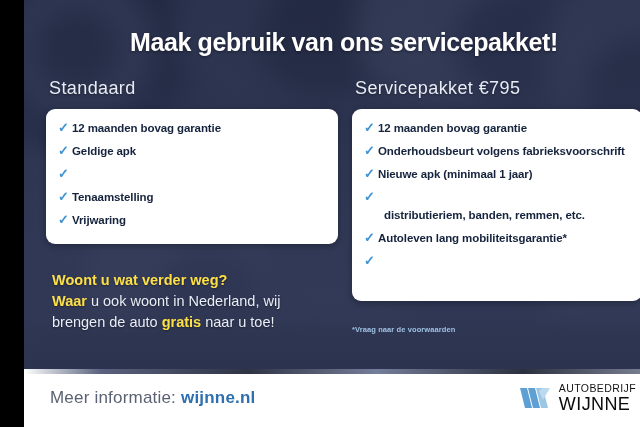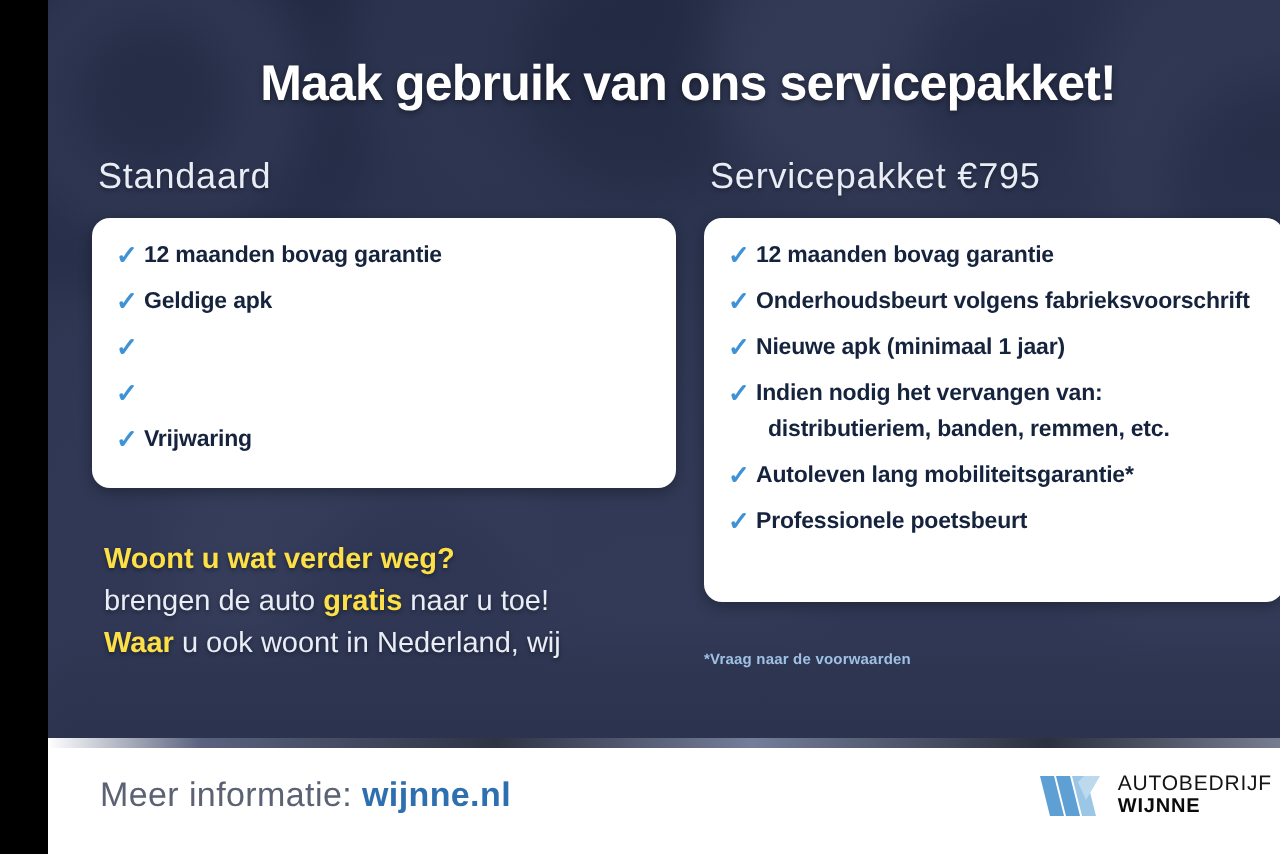--- a/index.html
+++ b/index.html
@@ -199,22 +199,22 @@
     line-height: 1;
   }
   .logo-top {
     color: #141414;
     font-size: 10.5px;
     font-weight: 300;
     letter-spacing: 0.4px;
   }
   .logo-bottom {
     color: #0b0b0b;
-    font-size: 10px;
-    font-weight: bold;
+    font-size: 18px;
+    font-weight: normal;
     letter-spacing: 0.4px;
     margin-top: 1px;
   }
 </style>
 </head>
 <body>
 
 <div id="root">
 
   <div class="bg-photo">
@@ -248,20 +248,21 @@
       </div>
       <div class="feature">
         <span class="check">✓</span>
         <span class="feature-text">Geldige apk</span>
       </div>
       <div class="feature">
         <span class="check">✓</span>
       </div>
       <div class="feature">
         <span class="check">✓</span>
+        <span class="feature-text">Tenaamstelling</span>
       </div>
       <div class="feature">
         <span class="check">✓</span>
         <span class="feature-text">Vrijwaring</span>
       </div>
     </div>
   </div>
 
   <div class="col col-right">
     <div class="col-title">Servicepakket €795</div>
@@ -273,43 +274,41 @@
       <div class="feature">
         <span class="check">✓</span>
         <span class="feature-text">Onderhoudsbeurt volgens fabrieksvoorschrift</span>
       </div>
       <div class="feature">
         <span class="check">✓</span>
         <span class="feature-text">Nieuwe apk (minimaal 1 jaar)</span>
       </div>
       <div class="feature">
         <span class="check">✓</span>
-        <span class="feature-text">Indien nodig het vervangen van:</span>
       </div>
       <div class="feature sub">
         <span class="check">✓</span>
         <span class="feature-text">distributieriem, banden, remmen, etc.</span>
       </div>
       <div class="feature">
         <span class="check">✓</span>
         <span class="feature-text">Autoleven lang mobiliteitsgarantie*</span>
       </div>
       <div class="feature">
         <span class="check">✓</span>
-        <span class="feature-text">Professionele poetsbeurt</span>
       </div>
     </div>
   </div>
 
   <div class="footnote">*Vraag naar de voorwaarden</div>
 
   <div class="promo">
     <div><b>Woont u wat verder weg?</b></div>
+    <div><b>Waar</b><span> u ook woont in Nederland, wij</span></div>
     <div><span>brengen de auto </span><b>gratis</b><span> naar u toe!</span></div>
-    <div><b>Waar</b><span> u ook woont in Nederland, wij</span></div>
   </div>
 
   <div class="bottombar">
     <div class="sheen"></div>
 
     <div class="moreinfo">
       <span>Meer informatie:</span>
       <span class="url">wijnne.nl</span>
     </div>
 

